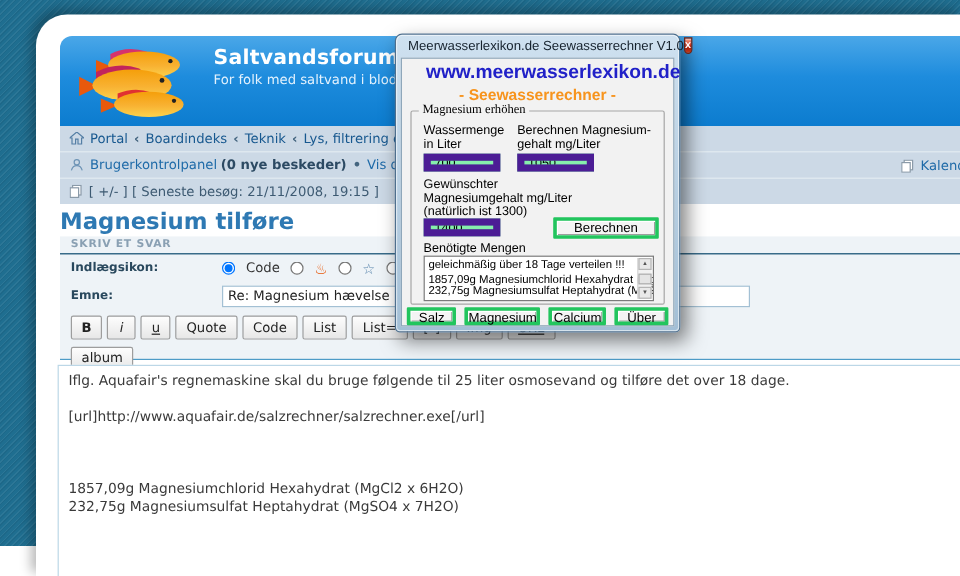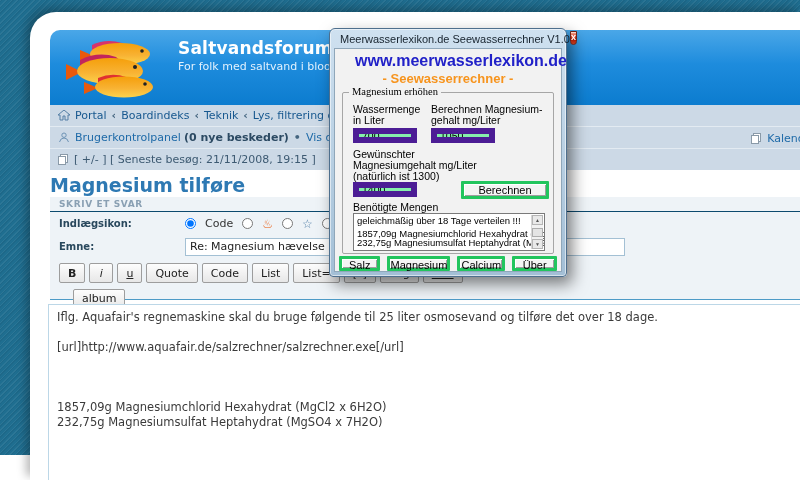--- a/index.html
+++ b/index.html
@@ -51,21 +51,21 @@
   .radio-group input { width:11px; height:11px; margin:0; }
   .picon { font-size:12px; line-height:12px; }
   .subject-input { width:440px; height:18px; border:1px solid #a3c0d4; font-size:11px;
     padding:0 4px; color:#222; background:#fff; font-family:"DejaVu Sans",sans-serif; }
   .toolbar-row { display:flex; gap:4px; padding:5px 0 0 9px; }
   .tb-btn { height:20px; min-width:24px; padding:1px 8px; font-size:11px; color:#222;
     background:linear-gradient(#fdfdfd,#e7e7e7); border:1px solid #9d9d9d; border-radius:2px;
     font-family:"DejaVu Sans",sans-serif; cursor:pointer; }
   .tb-b { font-weight:bold; } .tb-i { font-style:italic; } .tb-u { text-decoration:underline; }
   .tb-url { text-decoration:underline; }
-  .album-row { padding:4px 0 0 23px; }
+  .album-row { padding:4px 0 0 9px; }
 
   .msg-box { position:absolute; left:48px; top:304px; right:-2px; bottom:-2px;
     background:#fff; border:1px solid #bcd7e7; padding:5px 8px; font-size:11.5px;
     color:#3a3a3a; }
   .msg-line { height:15px; line-height:15px; white-space:nowrap; }
 
   
   .win { position:absolute; left:329px; top:28px; width:238px; height:249px;
     border:1px solid #4e6f8d; border-radius:6px 6px 4px 4px;
     background:linear-gradient(180deg,#cfe1f0,#a3bfd6);

